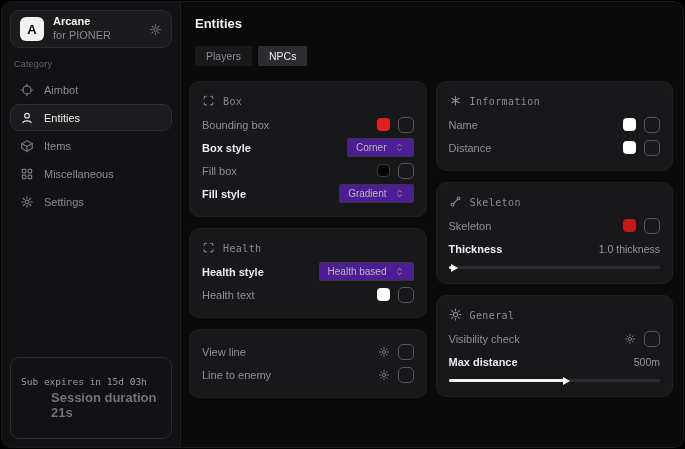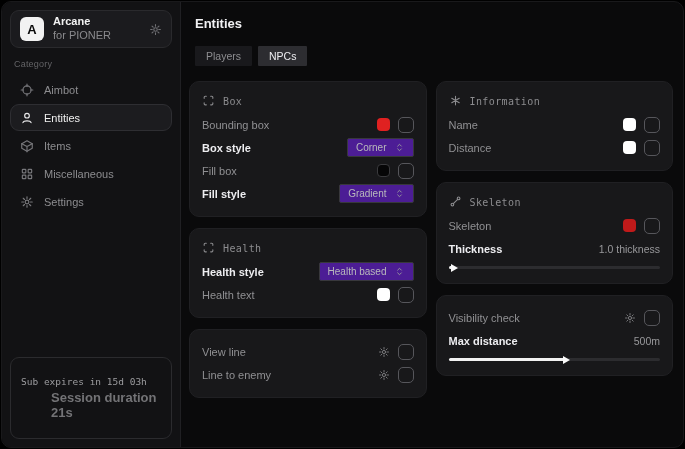--- a/index.html
+++ b/index.html
@@ -305,20 +305,29 @@
                 <span class="slider-value">1.0 thickness</span>
               </div>
             </div>
             <div class="slider-wrap">
               <div class="slider-track"></div>
               <div class="slider-fill" style="width: 2%;"></div>
               <div class="slider-thumb" style="left: calc(2% - 2px);"></div>
             </div>
           </section>
           <section class="card">
+            <div class="card-head">
+              <span class="icn">
+                <svg width="13" height="13" viewBox="0 0 24 24" fill="none" stroke="currentColor" stroke-width="2" stroke-linecap="round" stroke-linejoin="round">
+                  <circle cx="12" cy="12" r="4"></circle>
+                  <path d="M12 2v2.5M12 19.5V22M2 12h2.5M19.5 12H22M4.9 4.9l1.8 1.8M17.3 17.3l1.8 1.8M19.1 4.9l-1.8 1.8M6.7 17.3l-1.8 1.8"></path>
+                </svg>
+              </span>
+              <span>General</span>
+            </div>
             <div class="row">
               <span class="row-label">Visibility check</span>
               <div class="ctrls">
                 <span class="mini-gear">
                   <svg width="12" height="12" viewBox="0 0 24 24" fill="none" stroke="currentColor" stroke-width="2" stroke-linecap="round" stroke-linejoin="round">
                     <circle cx="12" cy="12" r="3.2"></circle>
                     <path d="M12 3v3M12 18v3M3 12h3M18 12h3M5.6 5.6l2.1 2.1M16.3 16.3l2.1 2.1M18.4 5.6l-2.1 2.1M7.7 16.3l-2.1 2.1"></path>
                   </svg>
                 </span>
                 <span class="checkbox"></span>

